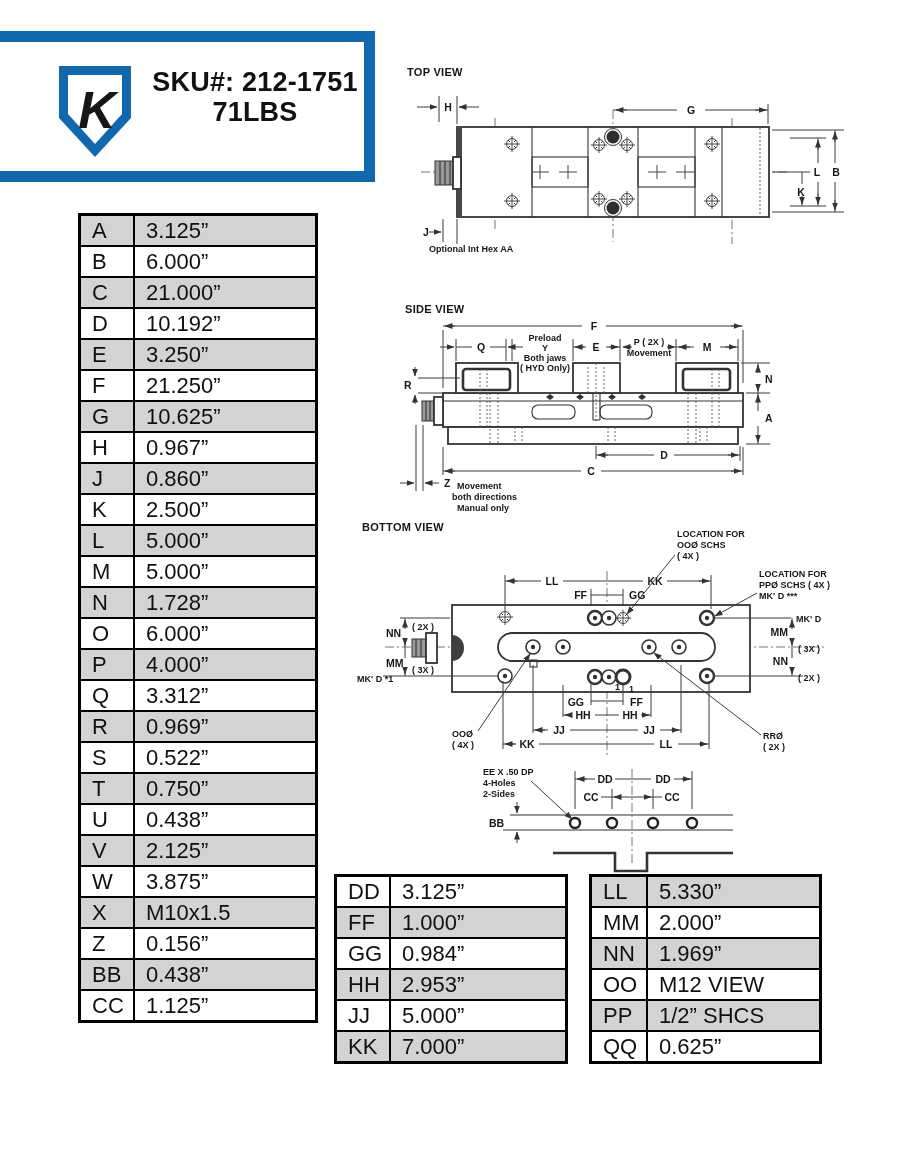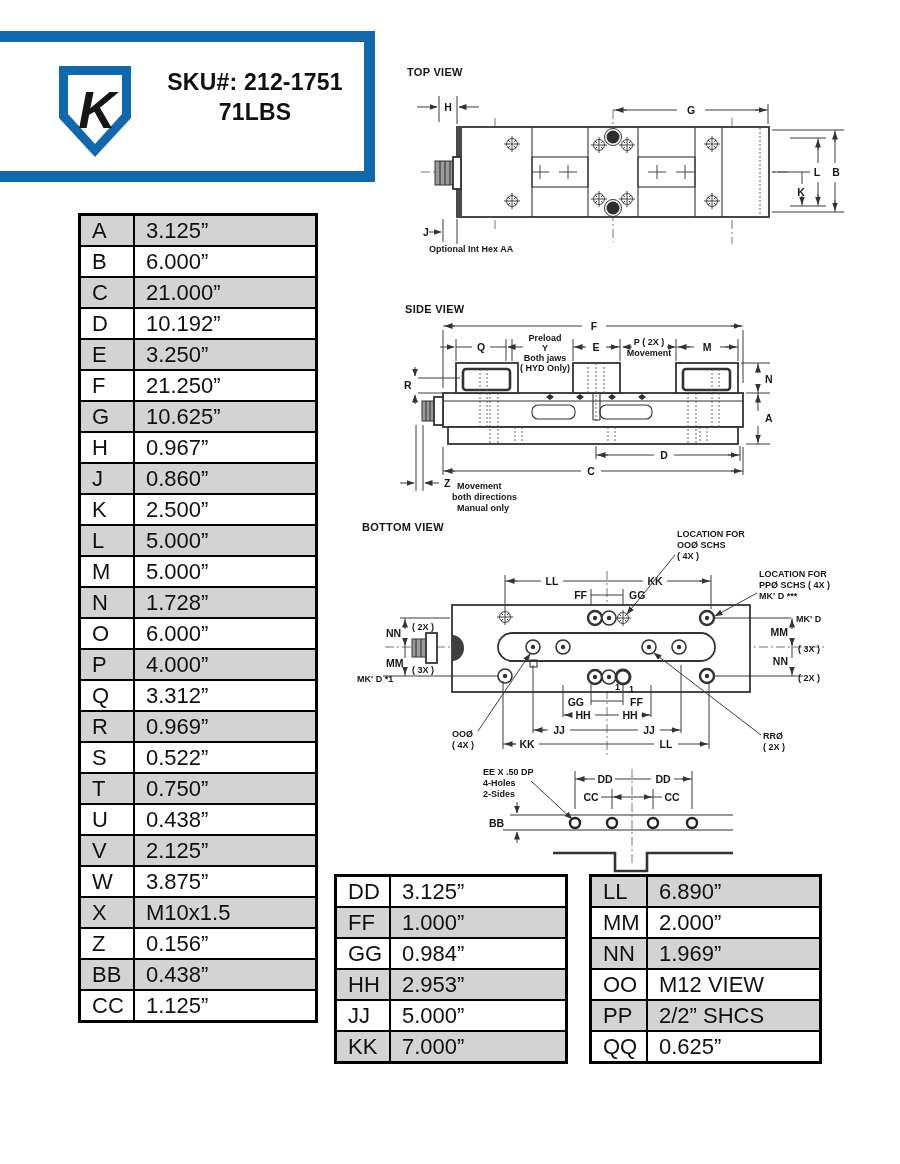--- a/index.html
+++ b/index.html
@@ -1,21 +1,21 @@
 <!DOCTYPE html>
 <html><head>
 <meta charset="utf-8">
 <style>
   html,body{margin:0;padding:0;background:#fff}
   body{width:900px;height:1164px;position:relative;font-family:"Liberation Sans",sans-serif;overflow:hidden}
   .abs{position:absolute}
 
   
   .header-box{left:-14px;top:31px;width:389px;height:151px;border:11px solid #1168ac;background:#fff;box-sizing:border-box}
-  .header-text{left:152px;top:25px;width:212px;text-align:center;font-weight:bold;font-size:23px;line-height:30px;color:#111;letter-spacing:0.2px}
+  .header-text{left:152px;top:25px;width:212px;text-align:center;font-weight:bold;font-size:27px;line-height:30px;color:#111;letter-spacing:0.2px}
 
   
   table.dim-table{border-collapse:collapse;border:3px solid #000;background:#fff}
   table.dim-table td{border:2px solid #000;font-size:22px;color:#101010;height:29px;line-height:29px;padding:0 0 0 11px;white-space:nowrap;overflow:hidden;background:#fff}
   .t-left{width:240px}  .t-left  td.k{width:41px}
   .t-mid{width:234px}   .t-mid   td.k{width:41px}
   .t-right{width:233px} .t-right td.k{width:43px}
   .t-left  tr:nth-of-type(odd)  td{background:#d3d3d3}
   .t-mid   tr:nth-of-type(even) td{background:#d3d3d3}
   .t-right tr:nth-of-type(odd)  td{background:#d3d3d3}
@@ -219,41 +219,41 @@
         <td class="v">7.000”</td>
       </tr>
     </tbody>
 </table>
 
 <table class="abs dim-table t-right" style="left:589px;top:874px">
   <tbody>
 
       <tr>
         <td class="k">LL</td>
-        <td class="v">6.890”</td>
+        <td class="v">5.330”</td>
       </tr>
 
       <tr>
         <td class="k">MM</td>
         <td class="v">2.000”</td>
       </tr>
 
       <tr>
         <td class="k">NN</td>
         <td class="v">1.969”</td>
       </tr>
 
       <tr>
         <td class="k">OO</td>
         <td class="v">M12 VIEW</td>
       </tr>
 
       <tr>
         <td class="k">PP</td>
-        <td class="v">2/2” SHCS</td>
+        <td class="v">1/2” SHCS</td>
       </tr>
 
       <tr>
         <td class="k">QQ</td>
         <td class="v">0.625”</td>
       </tr>
 
     </tbody>
 </table>
 

